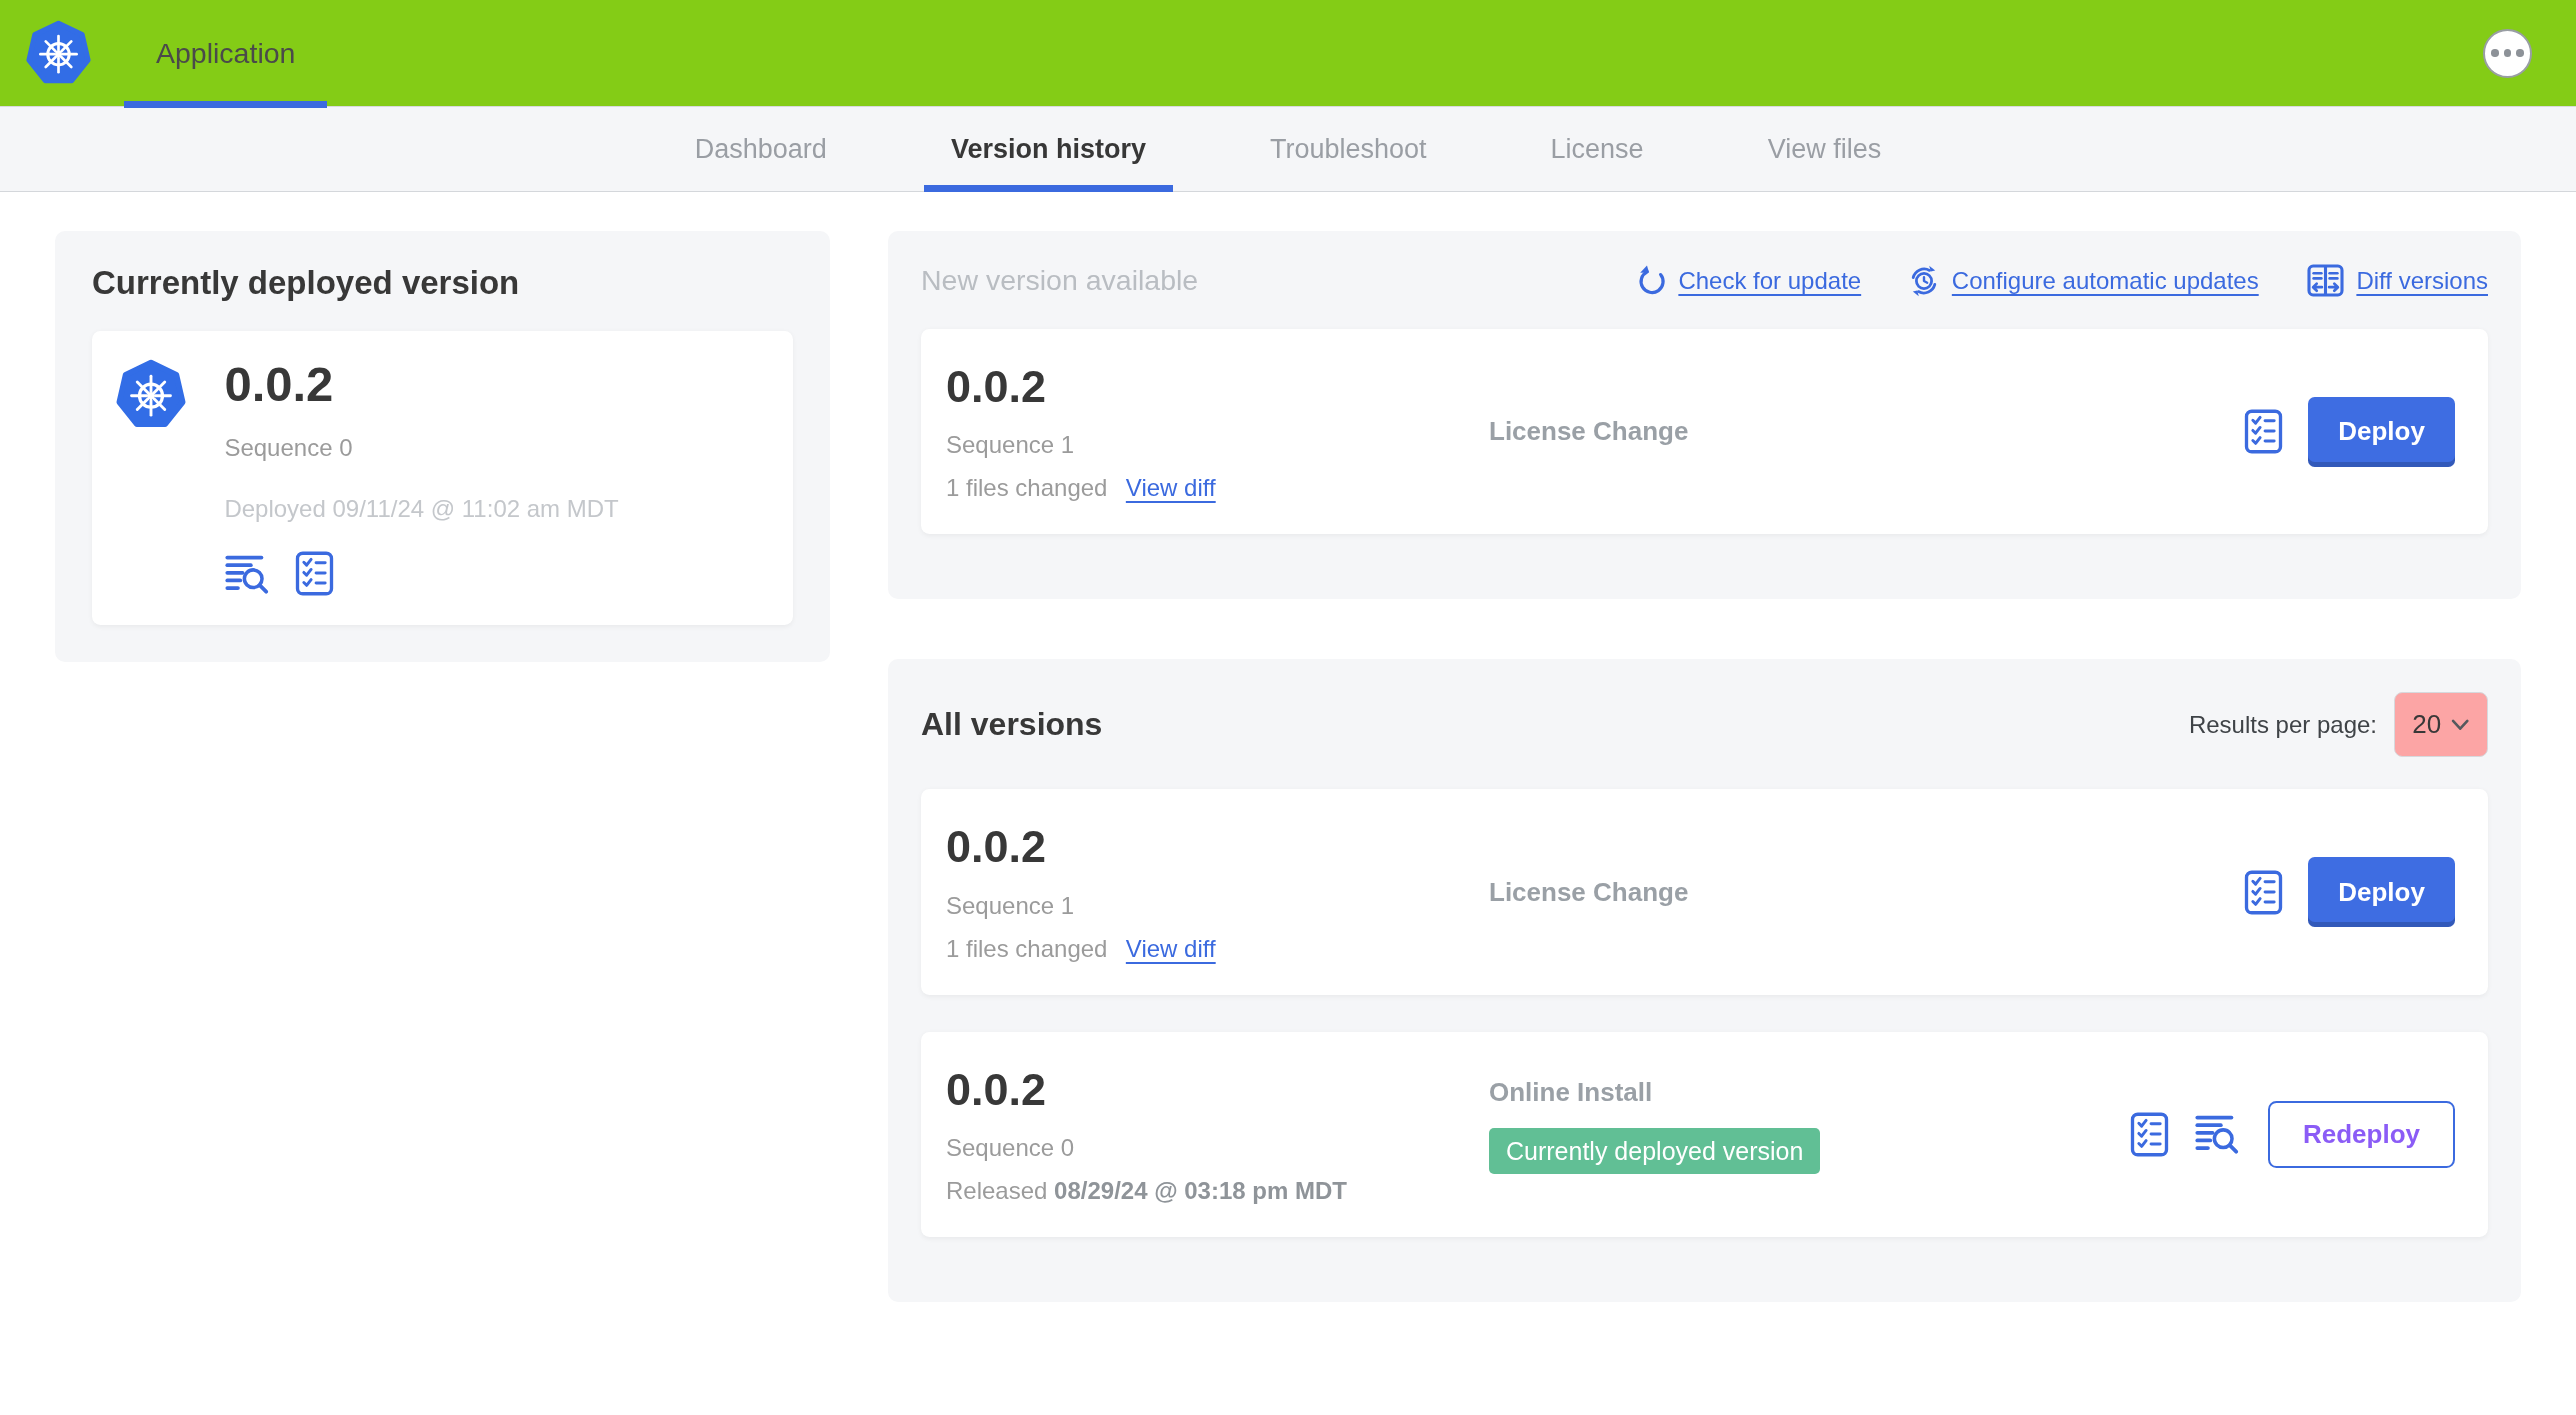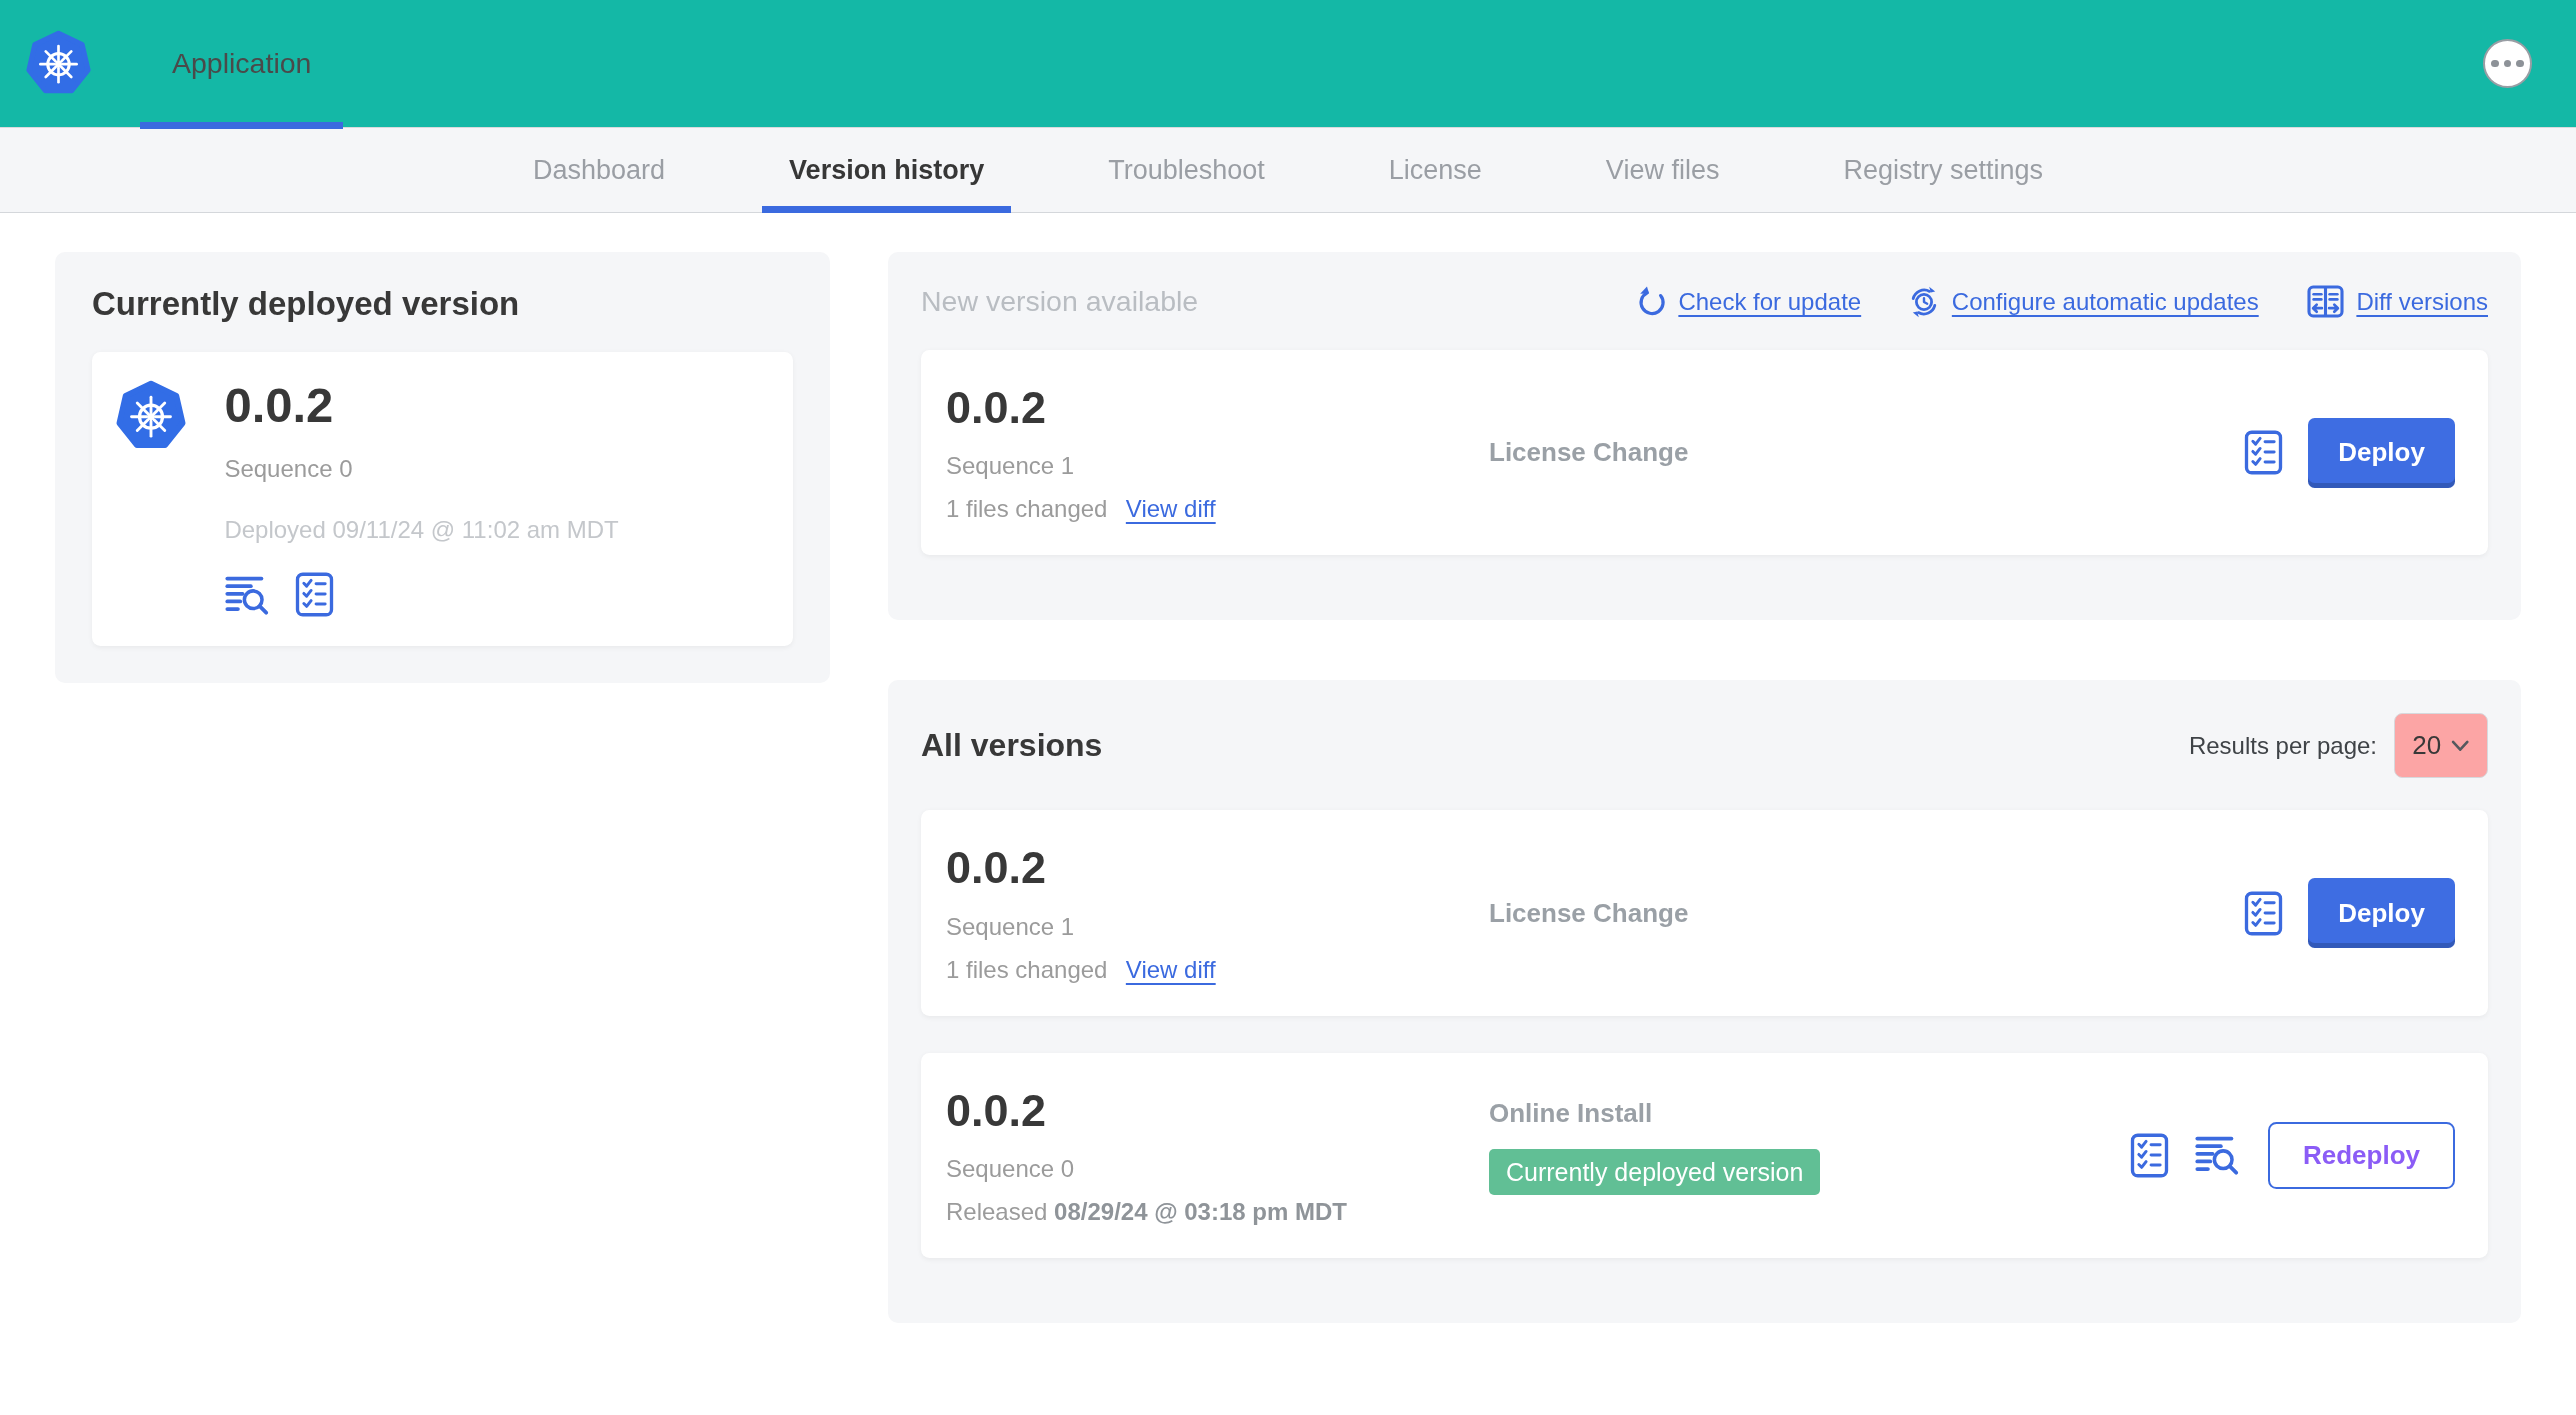--- a/index.html
+++ b/index.html
@@ -2,22 +2,22 @@
 <html style="font-size:13.4px"><head>
 <meta charset="utf-8">
 <style>
   * { margin:0; padding:0; box-sizing:border-box; }
   html,body { width:2576px; height:1415px; }
   body { font-family:"Liberation Sans", sans-serif; background:#ffffff; color:#383838; }
 
   .page { width:2576px; height:1415px; display:flex; flex-direction:column; overflow:hidden; background:#fff; }
 
   
-  .header { flex:0 0 auto; height:128px; background:#14b8a6; border-bottom:1.7px solid #d9dadc;
-            display:flex; align-items:center; padding:0 44px 0 25px;gap:16px; }
+  .header { flex:0 0 auto; height:107px; background:#84cc16; border-bottom:1.7px solid #d9dadc;
+            display:flex; align-items:center; padding:0 44px 0 25px; }
   .logo-svg { width:67px; height:67px; display:block; }
   .app-tab { height:100%; display:flex; align-items:center; margin-left:32px; padding:0 32px;
              position:relative; font-size:28.5px; color:#4a4a4a; font-weight:500; cursor:pointer; }
   .app-tab::after { content:""; position:absolute; left:0; right:0; bottom:-1.7px; height:6.7px; background:#3b6adf; }
   .ellipsis-btn { margin-left:auto; width:49px; height:49px; border-radius:50%; border:2.5px solid #999ea4;
                   background:#fff; display:flex; align-items:center; justify-content:center; gap:5px; cursor:pointer; }
   .ellipsis-btn .dots { display:flex; gap:5px; }
   .ellipsis-btn .dot { width:7.5px; height:7.5px; border-radius:50%; background:#8d9298; }
 
   
@@ -184,21 +184,20 @@
       </span>
     </button>
   </div>
 
   <div class="navbar">
     <div class="tab">Dashboard</div>
     <div class="tab active">Version history</div>
     <div class="tab">Troubleshoot</div>
     <div class="tab">License</div>
     <div class="tab">View files</div>
-    <div class="tab">Registry settings</div>
   </div>
 
   <div class="main">
 
     <div class="left-panel">
       <div class="left-title">Currently deployed version</div>
       <div class="current-card">
         <svg class="cc-logo" viewBox="0 0 86 86" width="72" height="72">
             <use href="#sym-k8s"></use>
           </svg>

